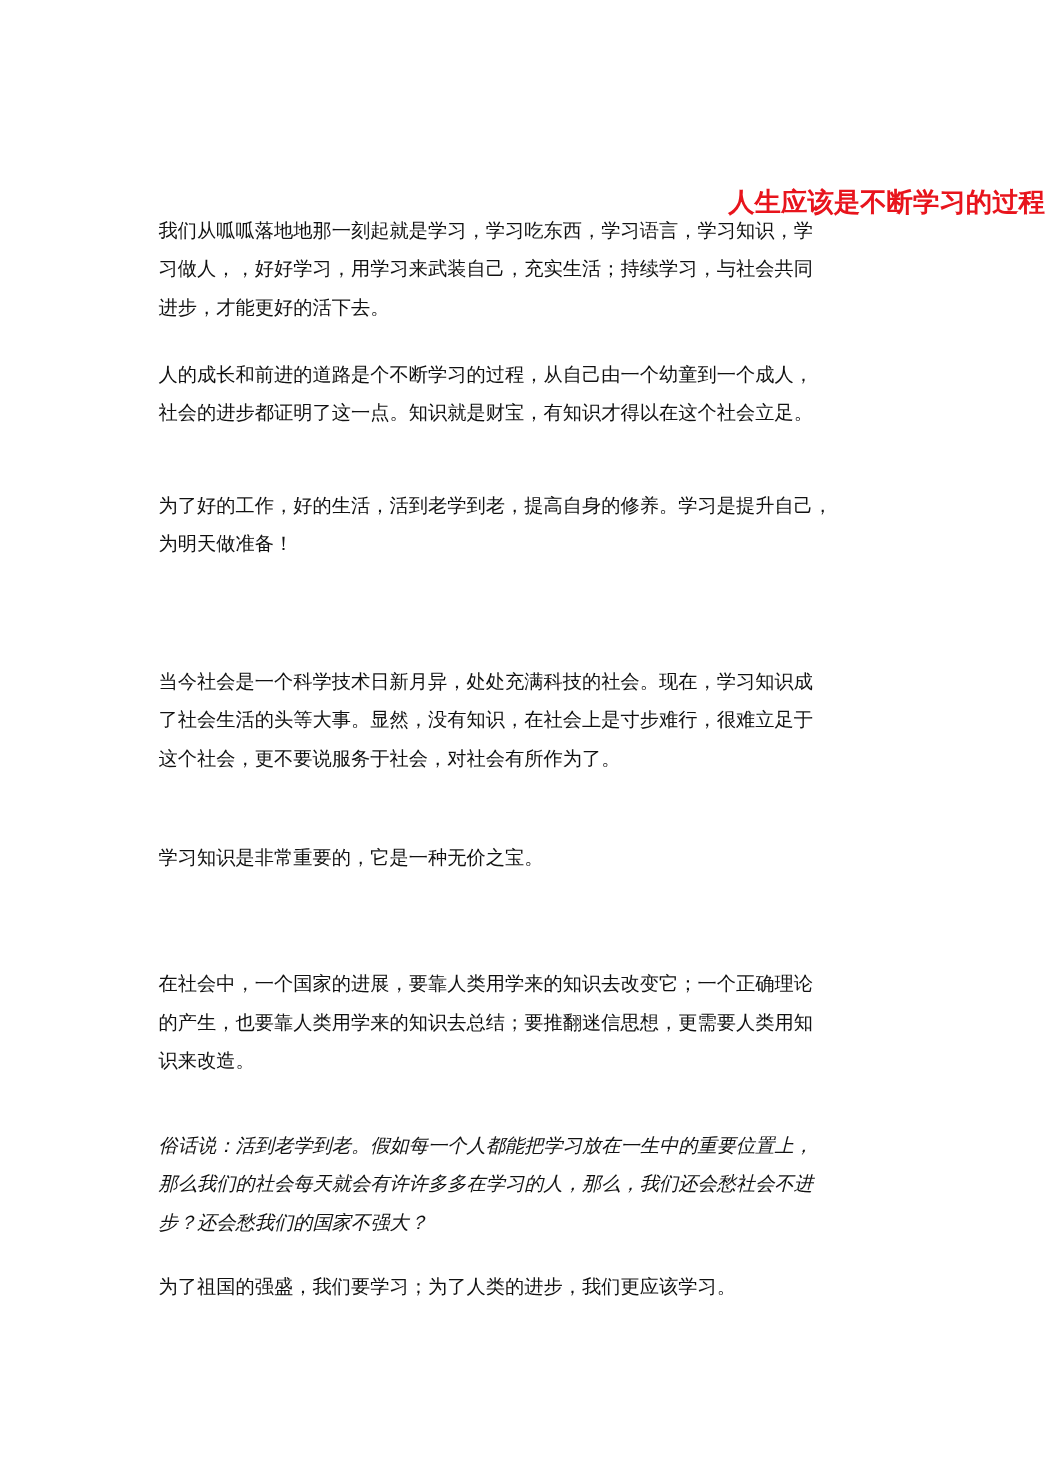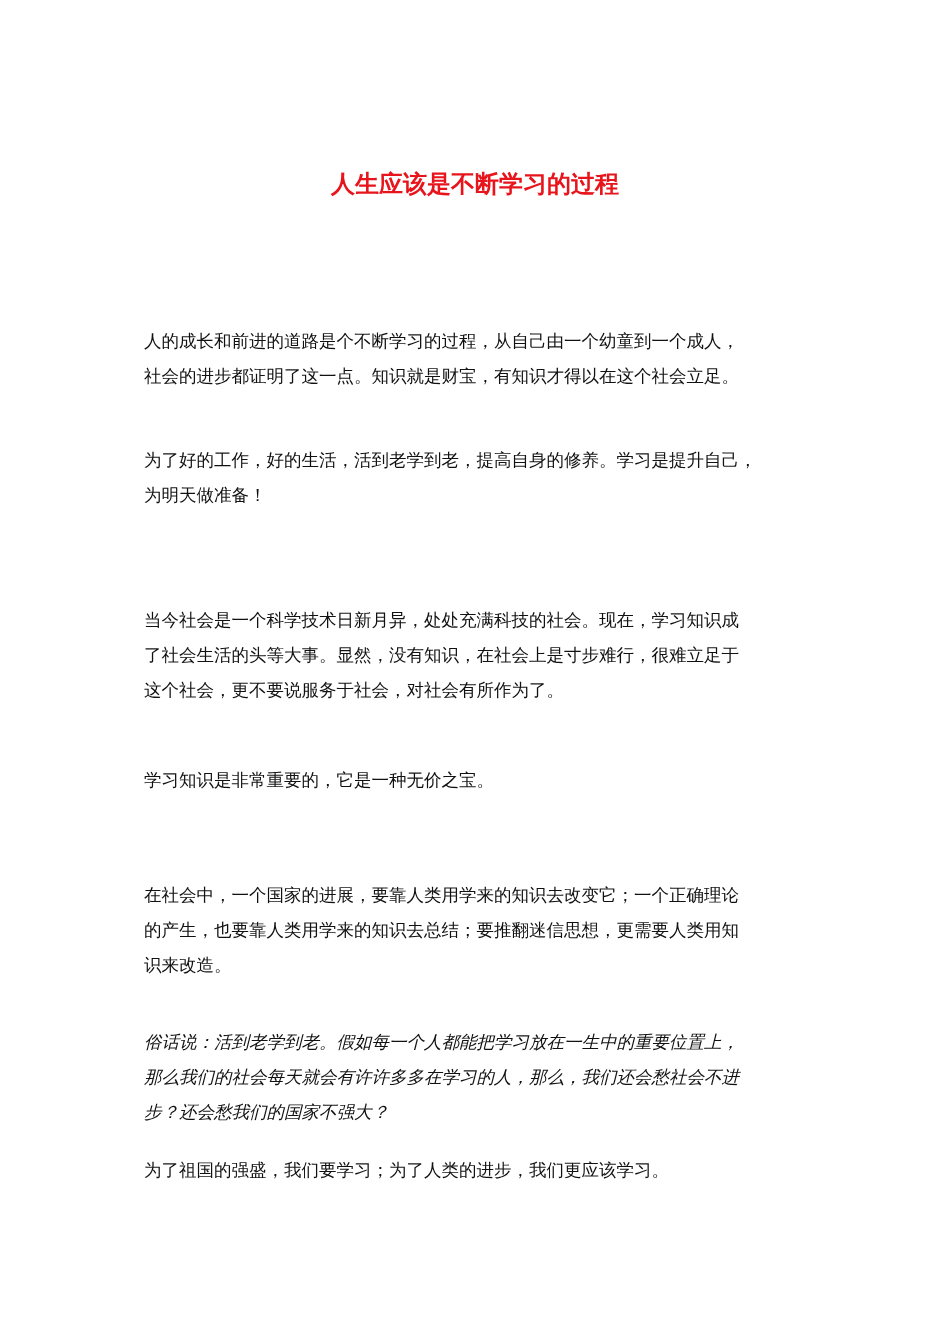--- a/index.html
+++ b/index.html
@@ -46,22 +46,27 @@
       display: block;
       white-space: nowrap;
       height: 35px;
     }
   </style>
 </head>
 <body>
 
 <div class="page">
 
-  <h1 class="title" style="color: rgb(232, 20, 28);">人生应该是不断学习的过程</h1>
+  <h1 class="title" style="color: rgb(232, 20, 28); text-align: right;">人生应该是不断学习的过程</h1>
 
+  <p class="para" style="top:193px;">
+    <span class="line">我们从呱呱落地地那一刻起就是学习，学习吃东西，学习语言，学习知识，学</span>
+    <span class="line">习做人，，好好学习，用学习来武装自己，充实生活；持续学习，与社会共同</span>
+    <span class="line">进步，才能更好的活下去。</span>
+  </p>
 
   <p class="para" style="top:324px;">
     <span class="line"> 人的成长和前进的道路是个不断学习的过程，从自己由一个幼童到一个成人，</span>
     <span class="line">社会的进步都证明了这一点。知识就是财宝，有知识才得以在这个社会立足。</span>
   </p>
 
   <p class="para" style="top:443px;">
     <span class="line"> 为了好的工作，好的生活，活到老学到老，提高自身的修养。学习是提升自己，</span>
     <span class="line">为明天做准备！</span>
   </p>

